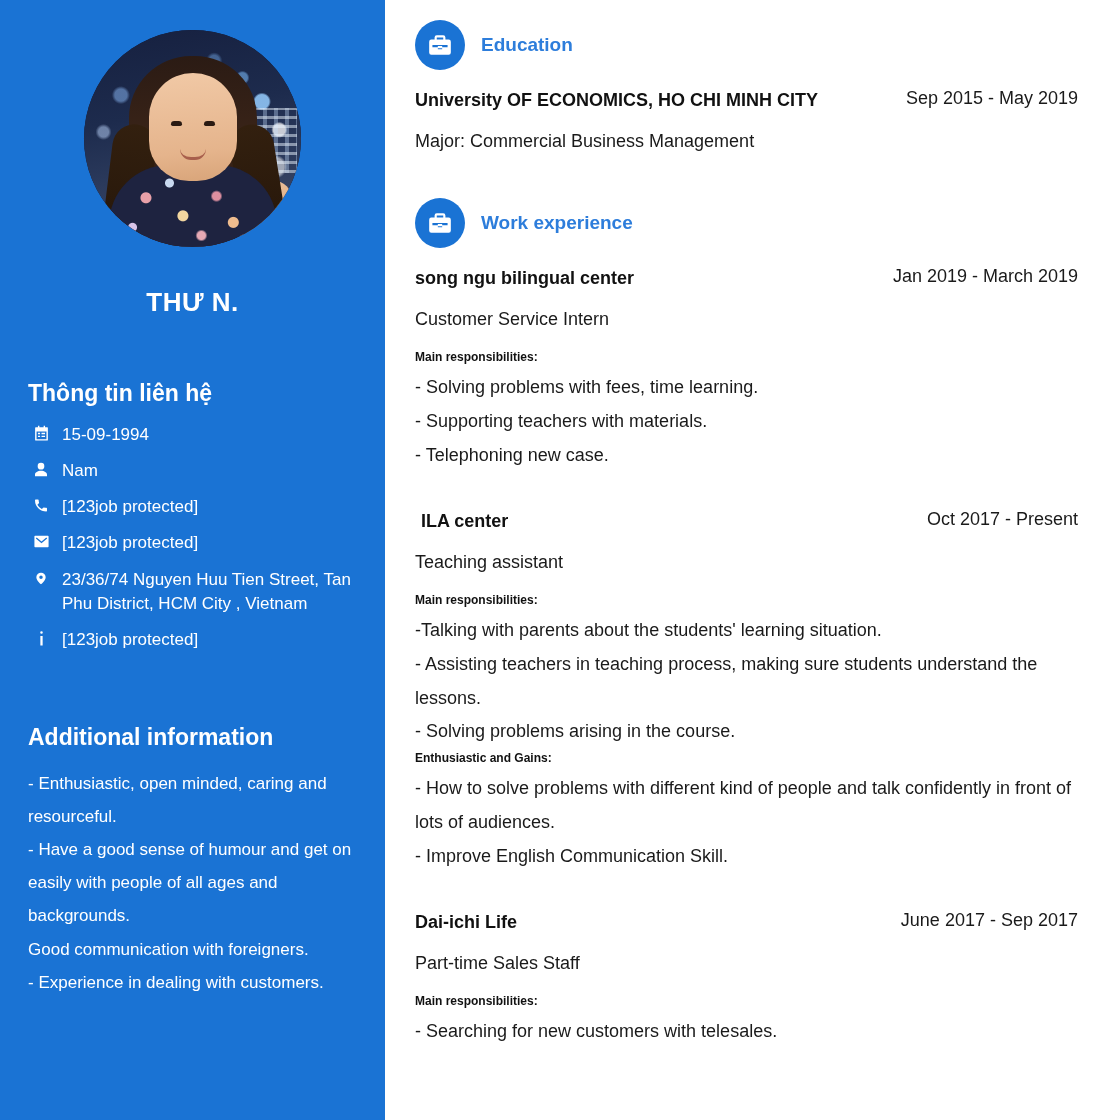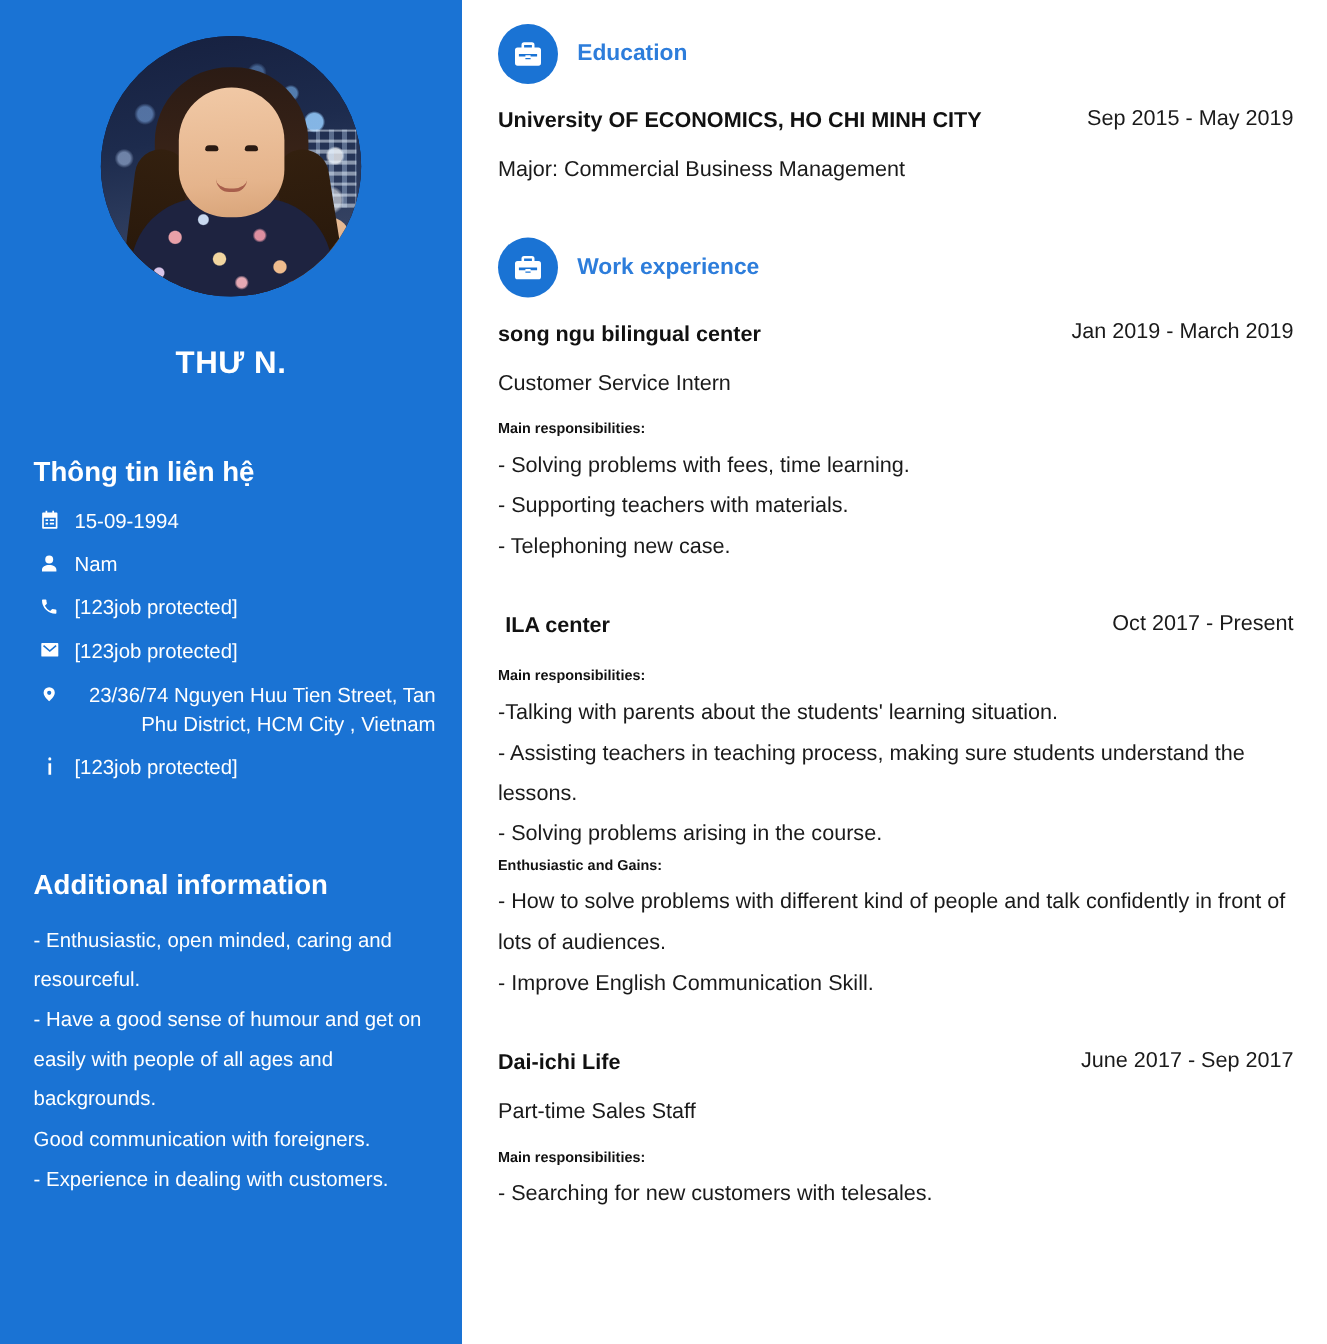--- a/index.html
+++ b/index.html
@@ -139,21 +139,21 @@
 
   .side-heading {
     font-size:23px;
     font-weight:bold;
     margin-top:62px;
     margin-bottom:16px;
     padding-left:6px;
   }
   .side-heading.tight { margin-top:72px; }
 
-  .contact-list { padding-left:6px;text-align:right; }
+  .contact-list { padding-left:6px; }
   .contact-row {
     display:flex;
     align-items:flex-start;
     margin-bottom:12px;
     font-size:17px;
     line-height:1.42;
   }
   .c-icon {
     width:26px;
     min-width:26px;
@@ -373,20 +373,21 @@
 - Supporting teachers with materials.
 - Telephoning new case.</p>
     </div>
   </div>
 
   <div class="entry gap-lg">
     <div class="entry-top">
       <div class="org indent">ILA center</div>
       <div class="dates">Oct 2017 - Present</div>
     </div>
+    <div class="role">Teaching assistant</div>
     <div class="sub-head">Main responsibilities:</div>
     <div class="bullets">
       <p style="white-space:pre-line">-Talking with parents about the students' learning situation.
 - Assisting teachers in teaching process, making sure students understand the lessons.
  - Solving problems arising in the course.</p>
     </div>
     <div class="sub-head" style="margin-top:2px">Enthusiastic and Gains:</div>
     <div class="bullets">
       <p style="white-space:pre-line">- How to solve problems with different kind of people and talk confidently in front of lots of audiences.
 - Improve English Communication Skill.</p>

